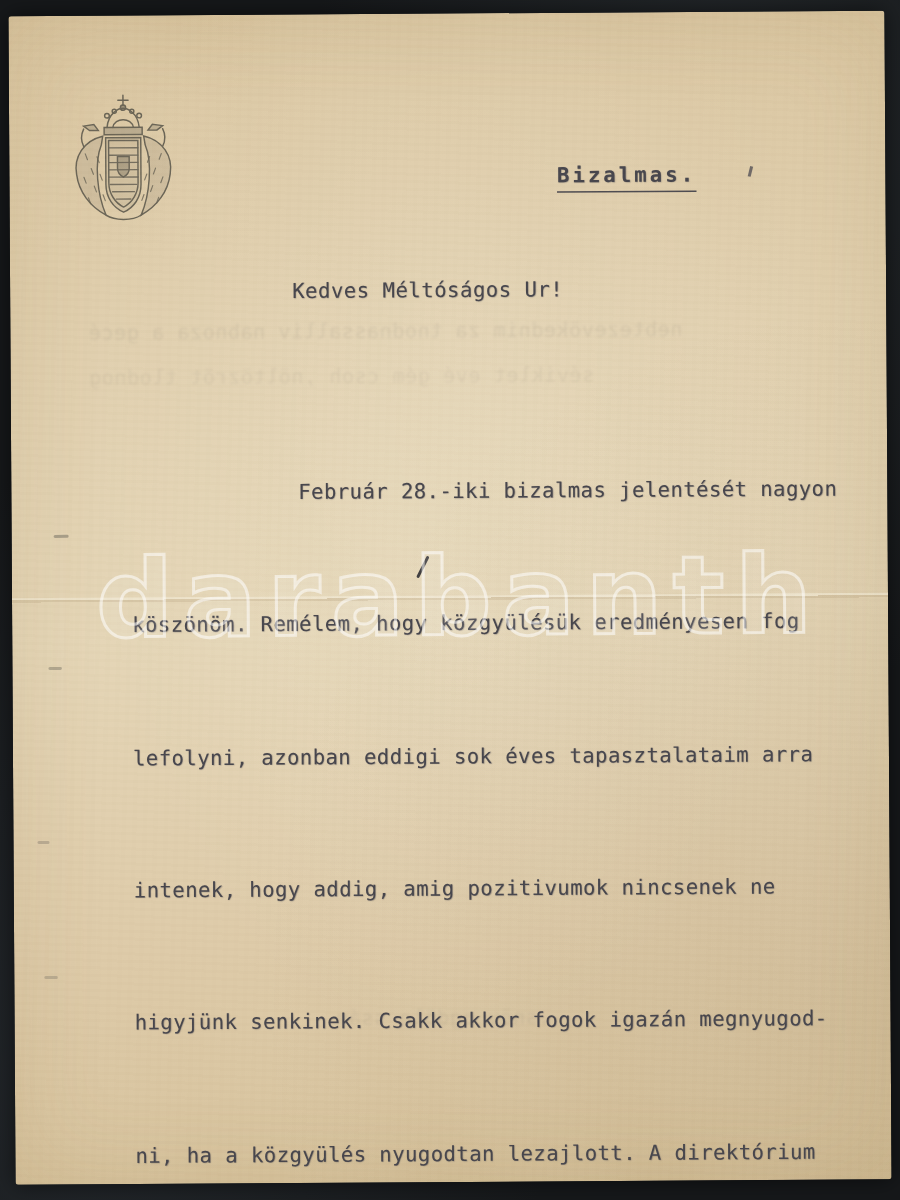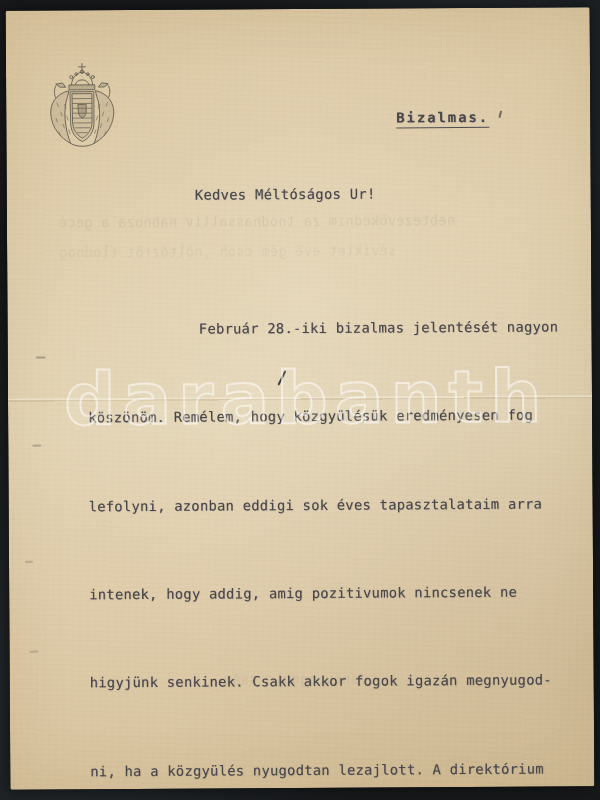--- a/index.html
+++ b/index.html
@@ -27,21 +27,21 @@
       repeating-linear-gradient(2deg, rgba(120,95,55,0.03) 0 2px, rgba(255,250,235,0.03) 2px 5px),
       repeating-linear-gradient(92deg, rgba(120,95,55,0.02) 0 3px, rgba(255,250,235,0.02) 3px 7px);
   }
   .typewriter{
     color:#46454c;
     font-family:"DejaVu Sans Mono", monospace;
     text-shadow:0.4px 0.3px 0.7px rgba(70,68,78,0.45);
     white-space:pre;
   }
   .classification{
-    position:absolute;left:390px;top:101px;font-size:13.8px;letter-spacing:2px;
+    position:absolute;left:365px;top:101px;font-size:13.8px;letter-spacing:2px;
     border-bottom:1.6px solid #4c4a50;padding-bottom:2px;font-weight:bold;
   }
   .class-tick{
     position:absolute;left:493px;top:103px;width:2px;height:7px;
     background:#4a4850;transform:rotate(14deg);opacity:.75;
   }
   .salutation{
     position:absolute;left:188px;top:177px;font-size:13.8px;letter-spacing:0.3px;
   }
   .body-text{

